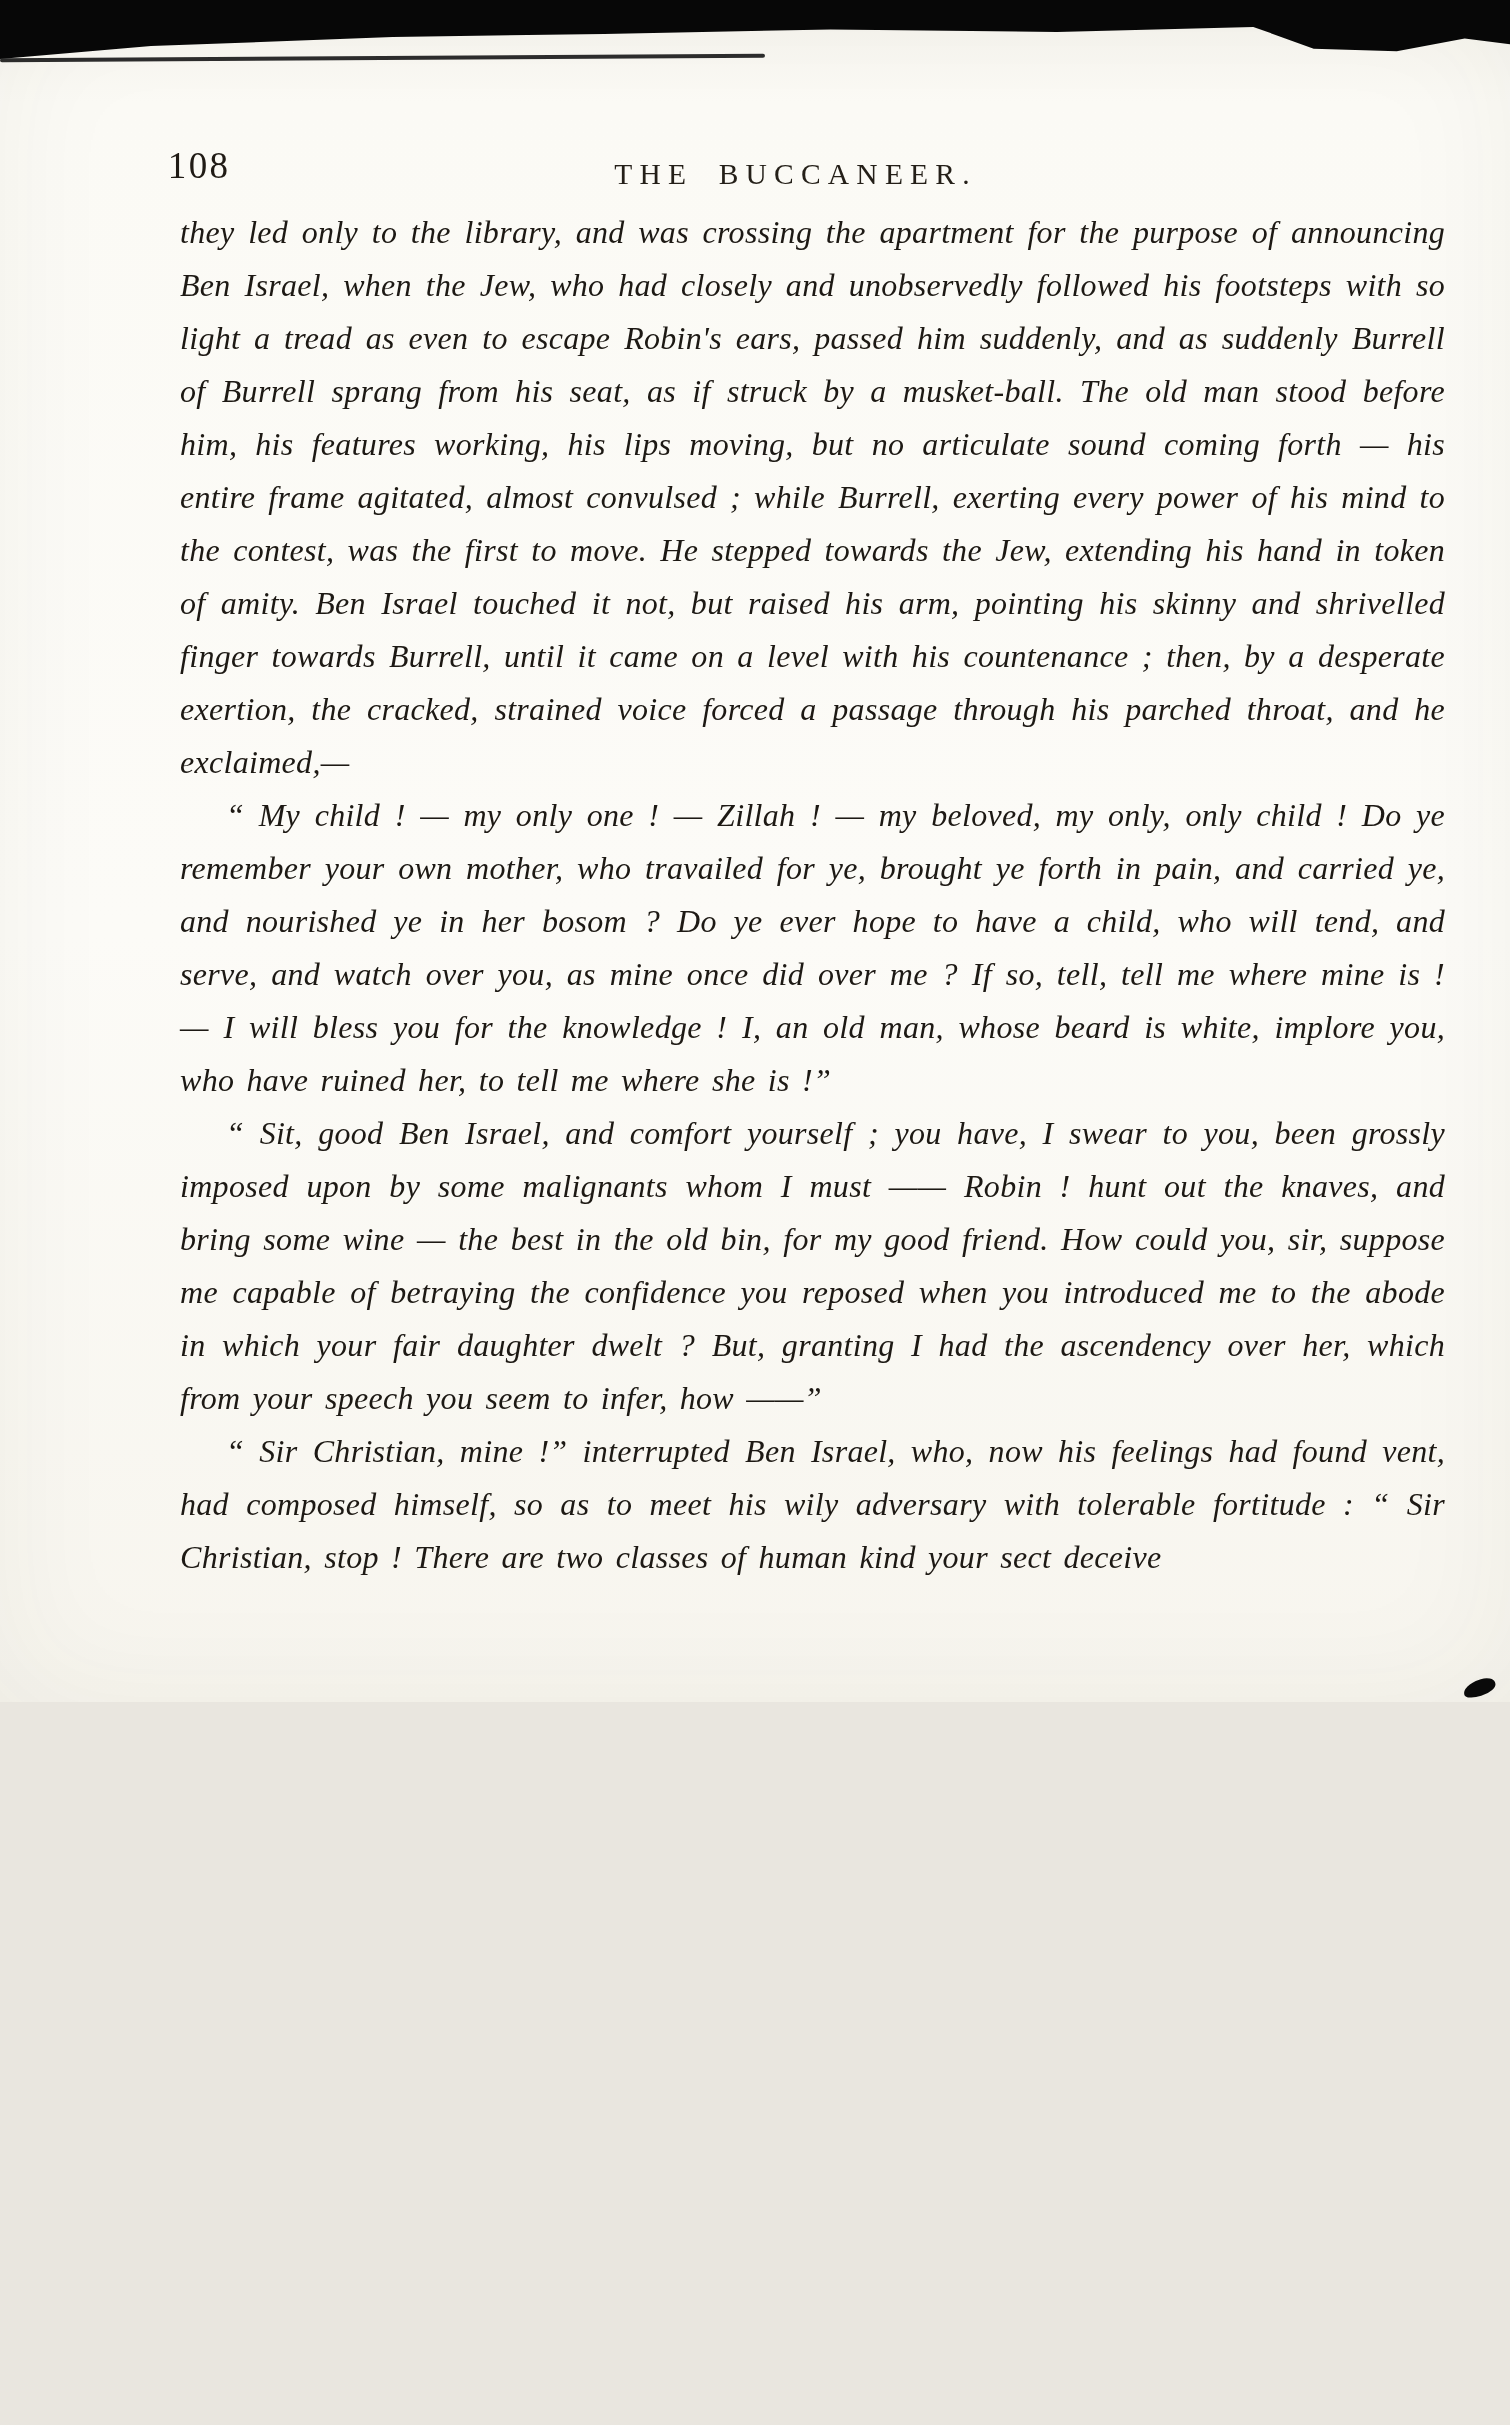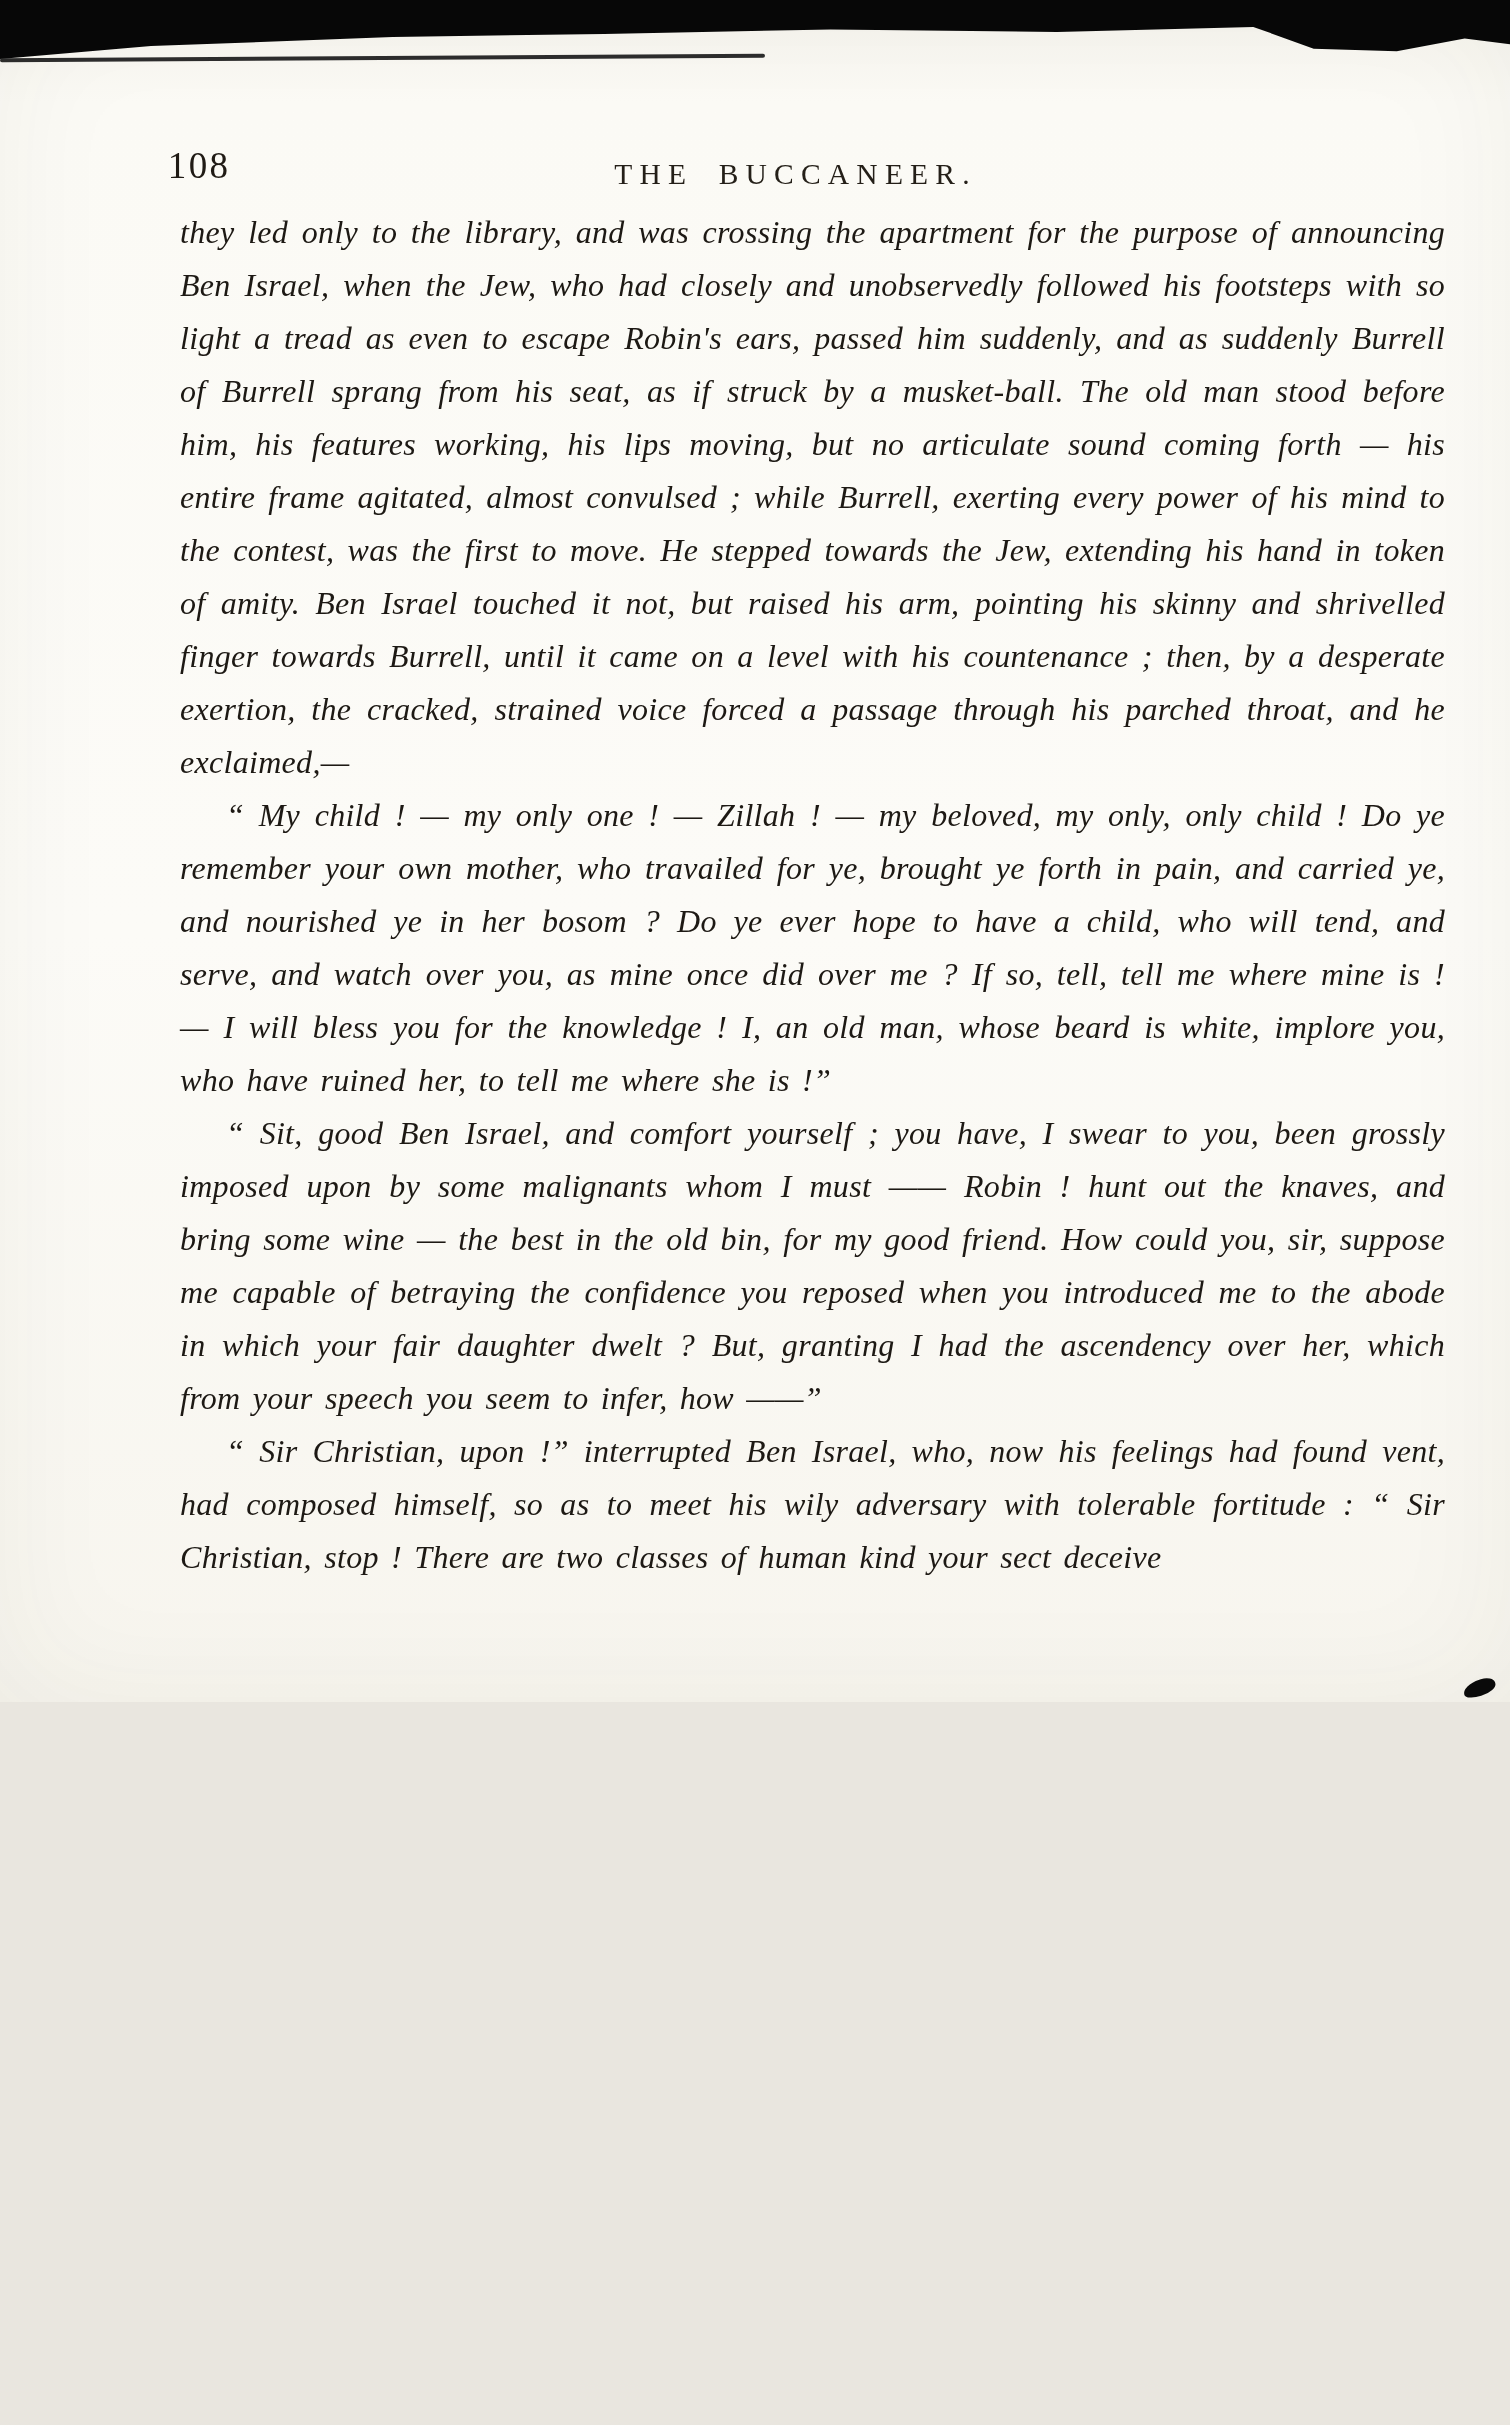--- a/index.html
+++ b/index.html
@@ -99,19 +99,19 @@
 
   <header class="header-row">
     <span class="page-number">108</span>
     <span class="running-title">THE BUCCANEER.</span>
   </header>
 
   <main class="body-text">
     <p class="para">they led only to the library, and was crossing the apartment for the purpose of announcing Ben Israel, when the Jew, who had closely and unobservedly followed his footsteps with so light a tread as even to escape Robin's ears, passed him suddenly, and as suddenly Burrell of Burrell sprang from his seat, as if struck by a musket-ball. The old man stood before him, his features working, his lips moving, but no articulate sound coming forth — his entire frame agitated, almost convulsed ; while Burrell, exerting every power of his mind to the contest, was the first to move. He stepped towards the Jew, extending his hand in token of amity. Ben Israel touched it not, but raised his arm, pointing his skinny and shrivelled finger towards Burrell, until it came on a level with his countenance ; then, by a desperate exertion, the cracked, strained voice forced a passage through his parched throat, and he exclaimed,—</p>
     <p class="para indent">“ My child ! — my only one ! — Zillah ! — my beloved, my only, only child ! Do ye remember your own mother, who travailed for ye, brought ye forth in pain, and carried ye, and nourished ye in her bosom ? Do ye ever hope to have a child, who will tend, and serve, and watch over you, as mine once did over me ? If so, tell, tell me where mine is ! — I will bless you for the knowledge ! I, an old man, whose beard is white, implore you, who have ruined her, to tell me where she is !”</p>
     <p class="para indent">“ Sit, good Ben Israel, and comfort yourself ; you have, I swear to you, been grossly imposed upon by some malignants whom I must —— Robin ! hunt out the knaves, and bring some wine — the best in the old bin, for my good friend. How could you, sir, suppose me capable of betraying the confidence you reposed when you introduced me to the abode in which your fair daughter dwelt ? But, granting I had the ascendency over her, which from your speech you seem to infer, how ——”</p>
-    <p class="para indent">“ Sir Christian, upon !” interrupted Ben Israel, who, now his feelings had found vent, had composed himself, so as to meet his wily adversary with tolerable fortitude : “ Sir Christian, stop ! There are two classes of human kind your sect deceive</p>
+    <p class="para indent">“ Sir Christian, mine !” interrupted Ben Israel, who, now his feelings had found vent, had composed himself, so as to meet his wily adversary with tolerable fortitude : “ Sir Christian, stop ! There are two classes of human kind your sect deceive</p>
   </main>
 
   <div class="artifact-bottom"></div>
 
 </div>
 
 
 </body></html>

